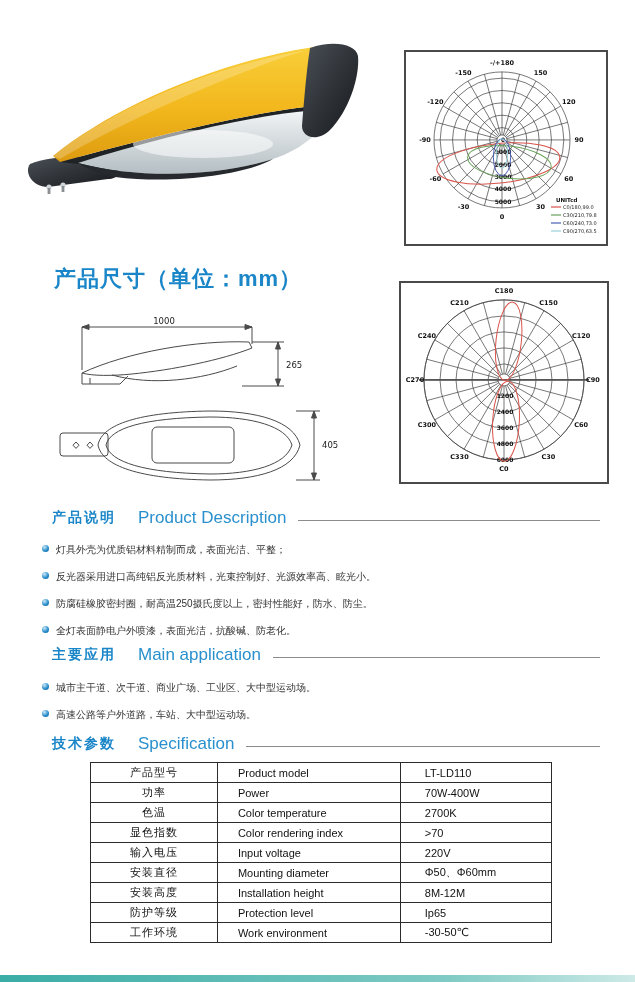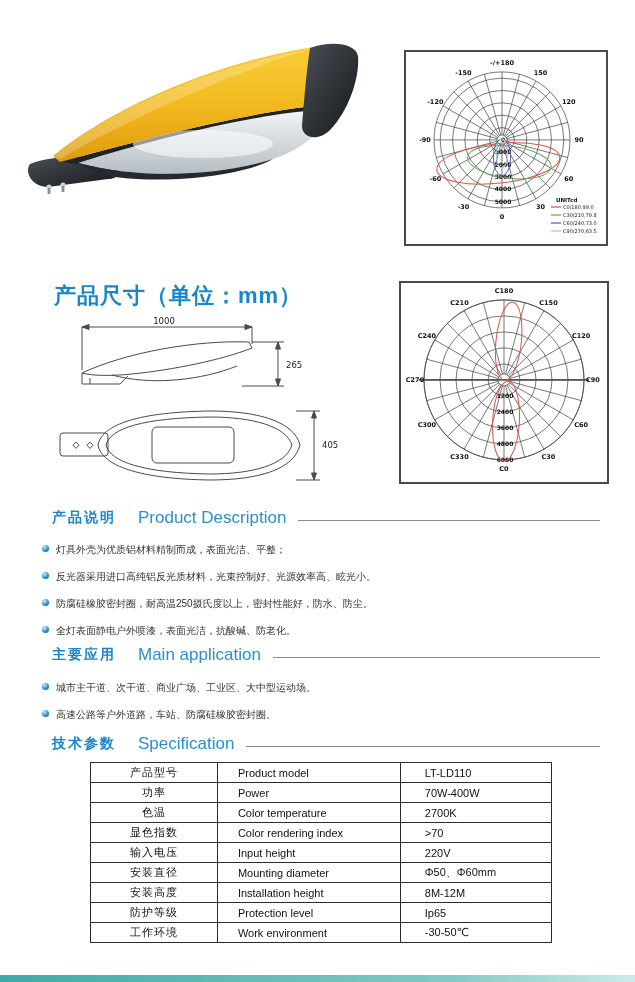--- a/index.html
+++ b/index.html
@@ -7,21 +7,21 @@
         font-family:"Liberation Sans","DejaVu Sans",sans-serif;color:#222;}
   
   .photo{position:absolute;left:18px;top:26px;width:365px;height:222px;}
   
   .chart-frame{position:absolute;background:#fff;border:2px solid #4a4a4a;}
   #chart1-frame{left:404px;top:50px;width:200px;height:192px;}
   #chart2-frame{left:399px;top:281px;width:206px;height:199px;}
   .chart-frame svg{display:block;}
   
   .dim-title{position:absolute;left:54px;top:264px;font-size:22px;font-weight:bold;
-             color:#1a86c8;letter-spacing:1px;margin-top:17px;}
+             color:#1a86c8;letter-spacing:1px;}
   .dim-svg{position:absolute;left:52px;top:314px;width:330px;height:178px;}
   
   .section{position:absolute;left:52px;width:548px;display:flex;align-items:center;}
   .sec-zh{font-size:14px;font-weight:bold;color:#1a86c8;letter-spacing:2px;}
   .sec-en{font-size:17px;color:#2a90cd;margin-left:22px;white-space:nowrap;}
   .rule{flex:1;height:1px;background:#8c8c8c;margin-left:12px;margin-top:4px;}
   #sec-desc{top:508px;}
   #sec-app{top:645px;}
   #sec-spec{top:734px;}
   
@@ -271,21 +271,21 @@
       <div class="bullet-item"><span class="dot"></span><span>全灯表面静电户外喷漆，表面光洁，抗酸碱、防老化。</span></div>
     </div>
 
   <div class="section" id="sec-app">
     <span class="sec-zh">主要应用</span>
     <span class="sec-en">Main application</span>
     <span class="rule"></span>
   </div>
   <div class="bullets" id="app-bullets">
       <div class="bullet-item"><span class="dot"></span><span>城市主干道、次干道、商业广场、工业区、大中型运动场。</span></div>
-      <div class="bullet-item"><span class="dot"></span><span>高速公路等户外道路，车站、防腐硅橡胶密封圈。</span></div>
+      <div class="bullet-item"><span class="dot"></span><span>高速公路等户外道路，车站、大中型运动场。</span></div>
     </div>
 
   <div class="section" id="sec-spec">
     <span class="sec-zh">技术参数</span>
     <span class="sec-en">Specification</span>
     <span class="rule"></span>
   </div>
 
   <table class="spec-table">
     <tbody>
@@ -304,21 +304,21 @@
           <td class="c2">Color temperature</td>
           <td class="c3">2700K</td>
         </tr>
         <tr>
           <td class="c1">显色指数</td>
           <td class="c2">Color rendering index</td>
           <td class="c3">&gt;70</td>
         </tr>
         <tr>
           <td class="c1">输入电压</td>
-          <td class="c2">Input height</td>
+          <td class="c2">Input voltage</td>
           <td class="c3">220V</td>
         </tr>
         <tr>
           <td class="c1">安装直径</td>
           <td class="c2">Mounting diameter</td>
           <td class="c3">Φ50、Φ60mm</td>
         </tr>
         <tr>
           <td class="c1">安装高度</td>
           <td class="c2">Installation height</td>

